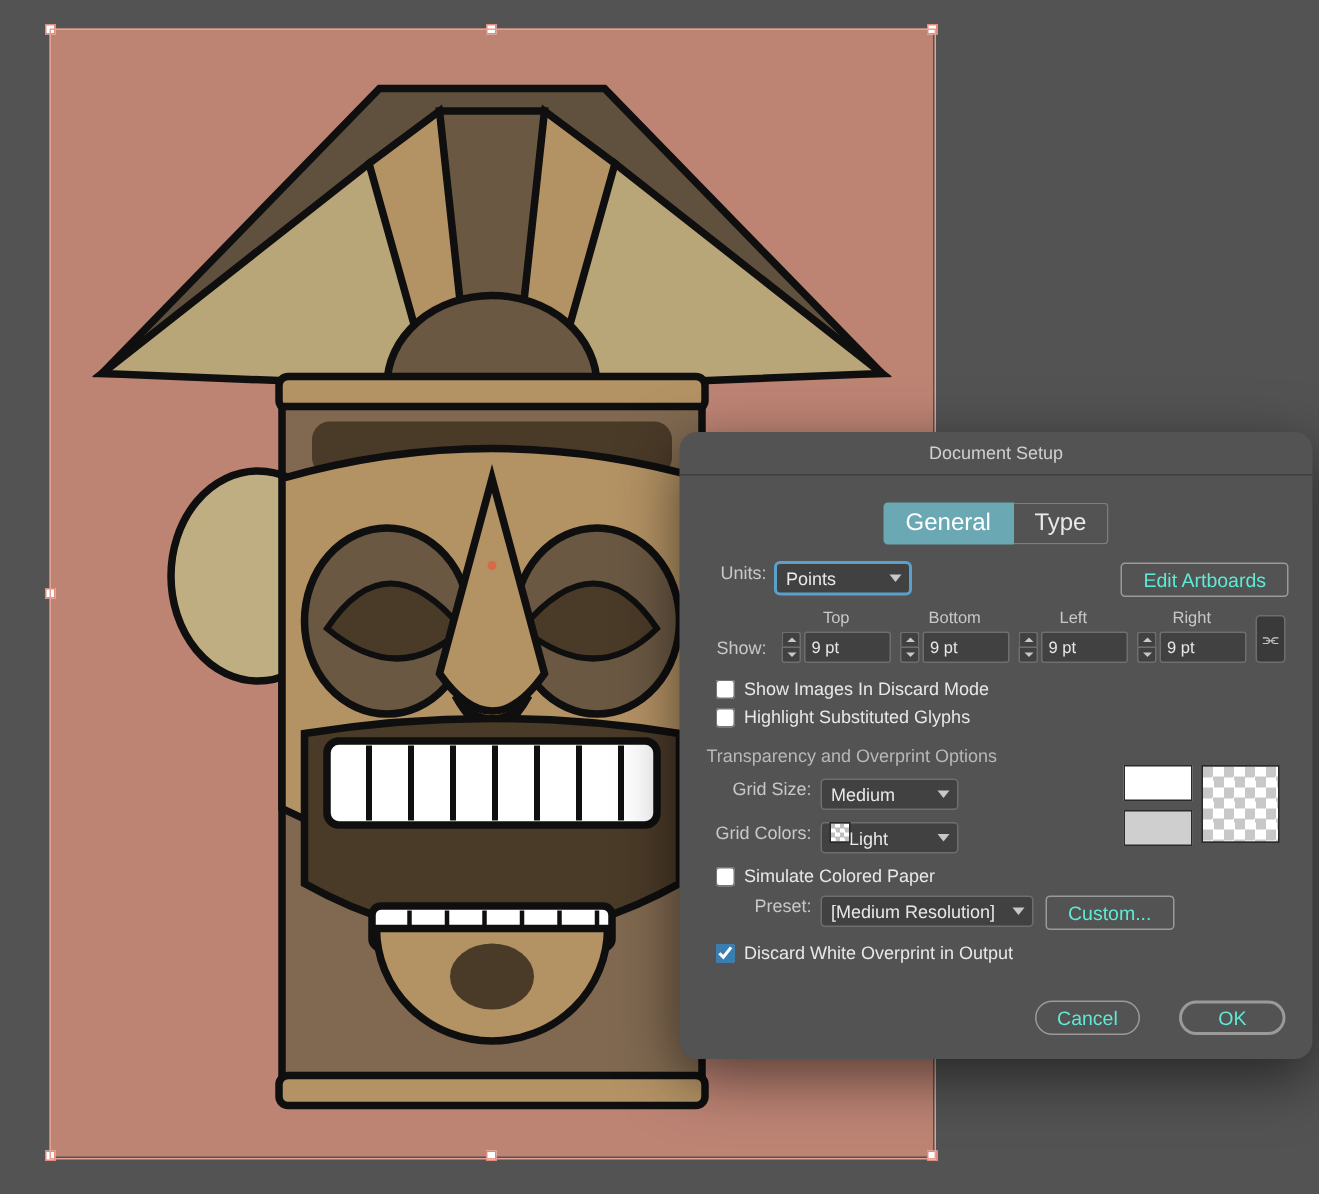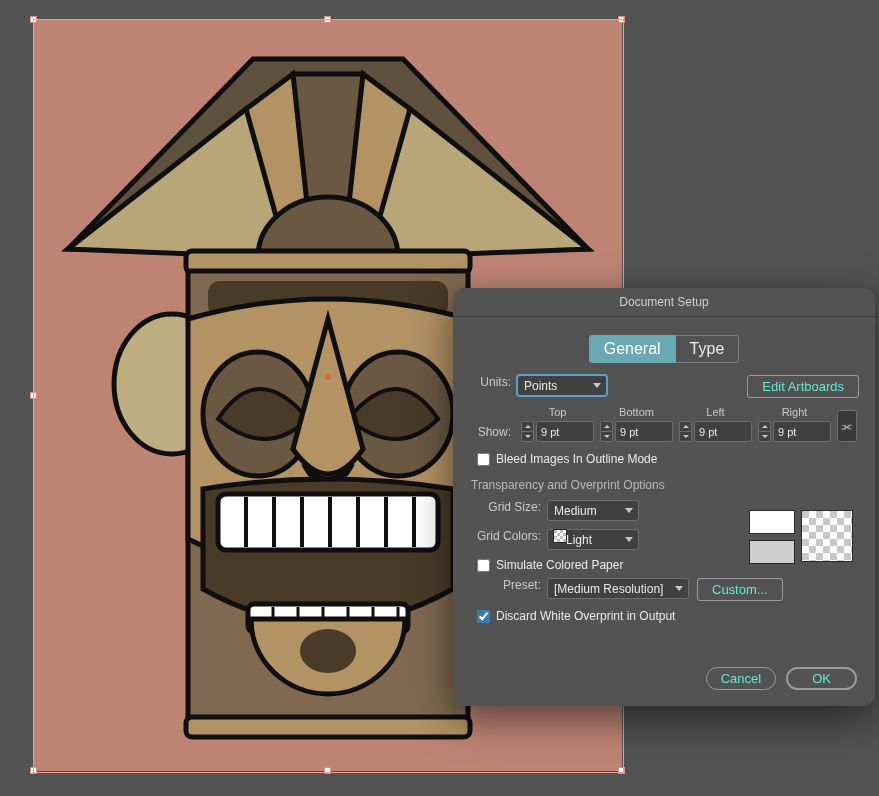--- a/index.html
+++ b/index.html
@@ -38,21 +38,21 @@
   .link-btn{width:18px;height:30px;background:#3a3a3a;border:1px solid #6e6e6e;border-radius:3px;display:flex;align-items:center;justify-content:center;color:#c8c8c8;}
   .chk{display:flex;align-items:center;margin:5px 0 5px 8px;}
   input[type=checkbox]{width:13px;height:13px;margin:0 6px 0 0;accent-color:#3a7db0;}
   .section-title{color:#b8b8b8;margin:12px 0 8px 2px;font-size:12px;}
   .swatches{position:absolute;right:22px;top:222px;display:flex;gap:6px;}
   .swatch{width:44px;height:22px;border:1px solid #2a2a2a;}
   .swatch.white{background:#fff;}
   .swatch.gray{background:#cfcfcf;}
   .checker{width:50px;height:50px;background:repeating-conic-gradient(#fff 0 25%,#c8c8c8 0 50%) 0 0/14px 14px;border:1px solid #2a2a2a;}
   .swatches-col{display:flex;flex-direction:column;gap:6px;}
-  .footer{position:absolute;bottom:16px;right:18px;display:flex;gap:10px;}
+  .footer{position:absolute;bottom:16px;right:18px;display:flex;gap:26px;}
   .btn.primary{border-width:2px;font-weight:500;padding:0 24px;}
 </style>
 </head>
 <body>
 
 <div class="stage">
   <div class="artboard">
     
     <svg width="589" height="752" viewBox="0 0 589 752">
 
@@ -184,21 +184,25 @@
             <input class="num" value="9 pt" style="">
           </div>
         </div>
         <div class="link-btn">
             <span>⫘</span>
           </div>
       </div>
 
       <label class="chk">
           <input type="checkbox" style="">
-          <span>Bleed Images In Outline Mode</span>
+          <span>Show Images In Discard Mode</span>
+        </label>
+      <label class="chk">
+          <input type="checkbox" style="">
+          <span>Highlight Substituted Glyphs</span>
         </label>
 
       <div class="section-title">Transparency and Overprint Options</div>
 
       <div class="row">
         <span class="lbl" style="width:72px;margin-right:6px">Grid Size:</span>
         <span class="sel-wrap"><select style="width:92px"><option>Medium</option></select></span>
       </div>
       <div class="row">
         <span class="lbl" style="width:72px;margin-right:6px">Grid Colors:</span>

